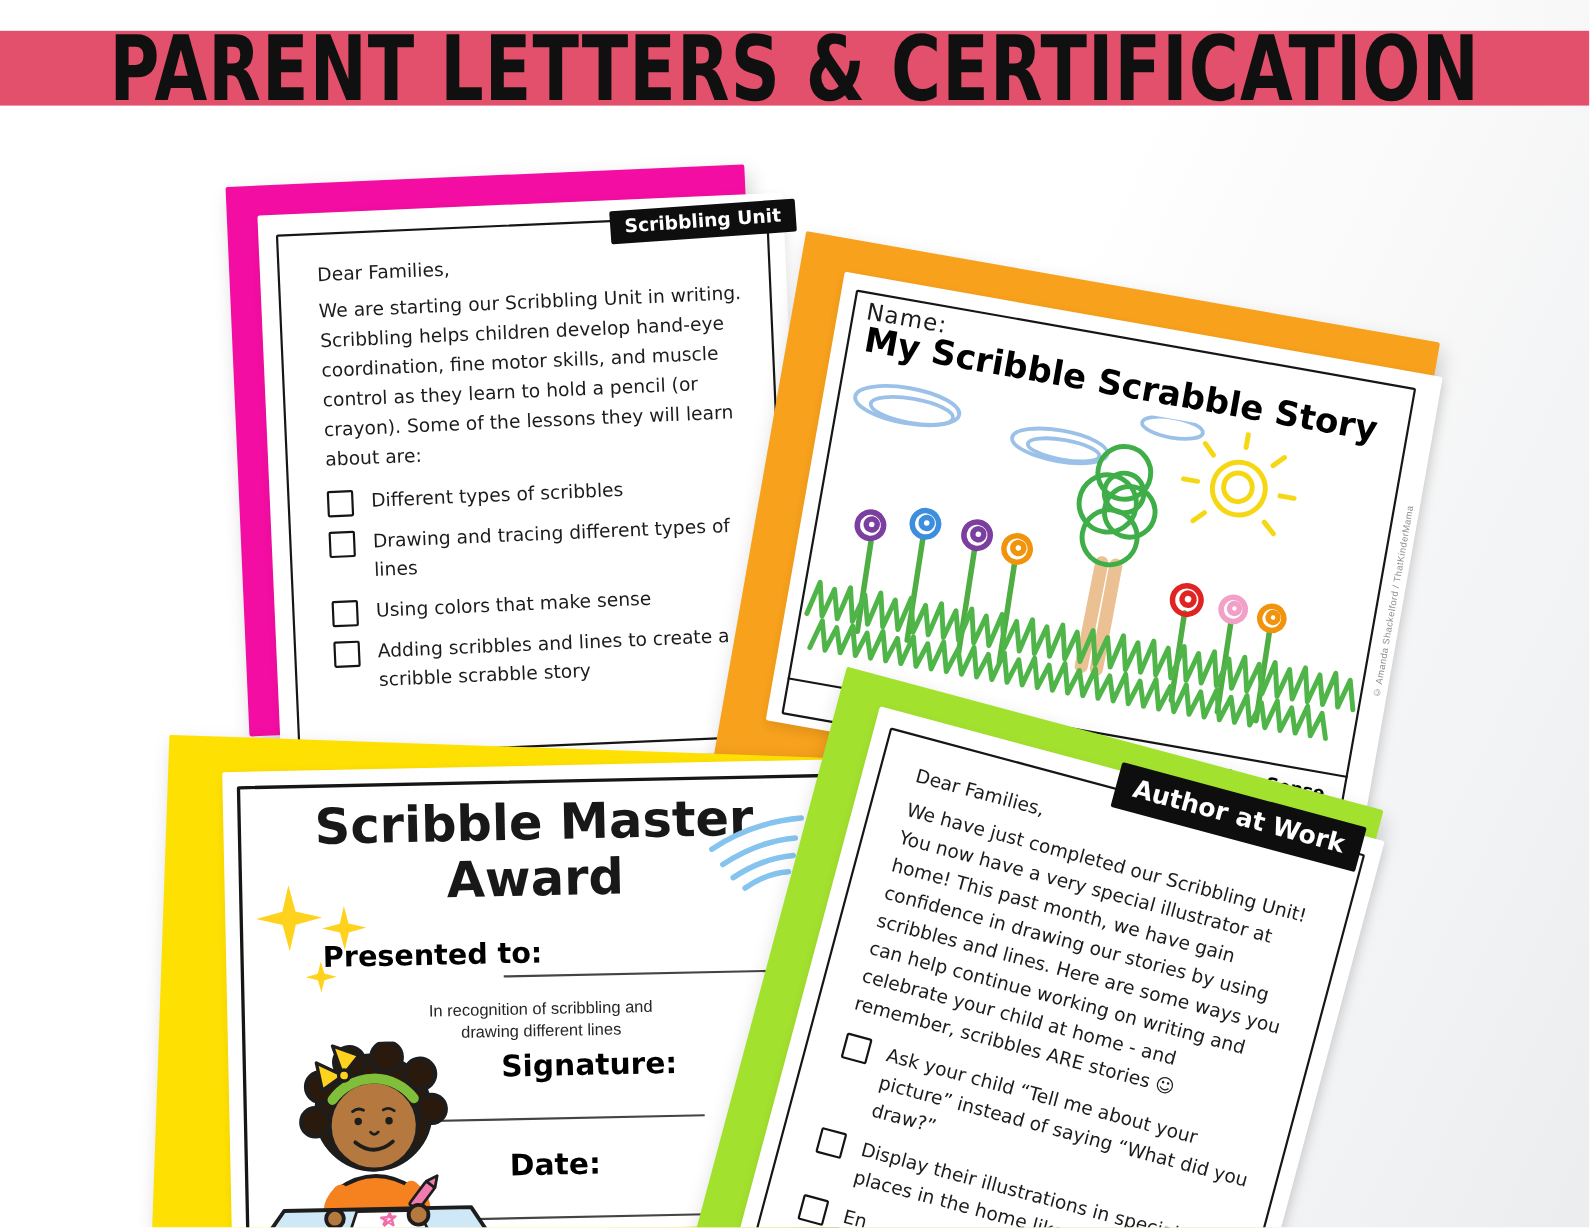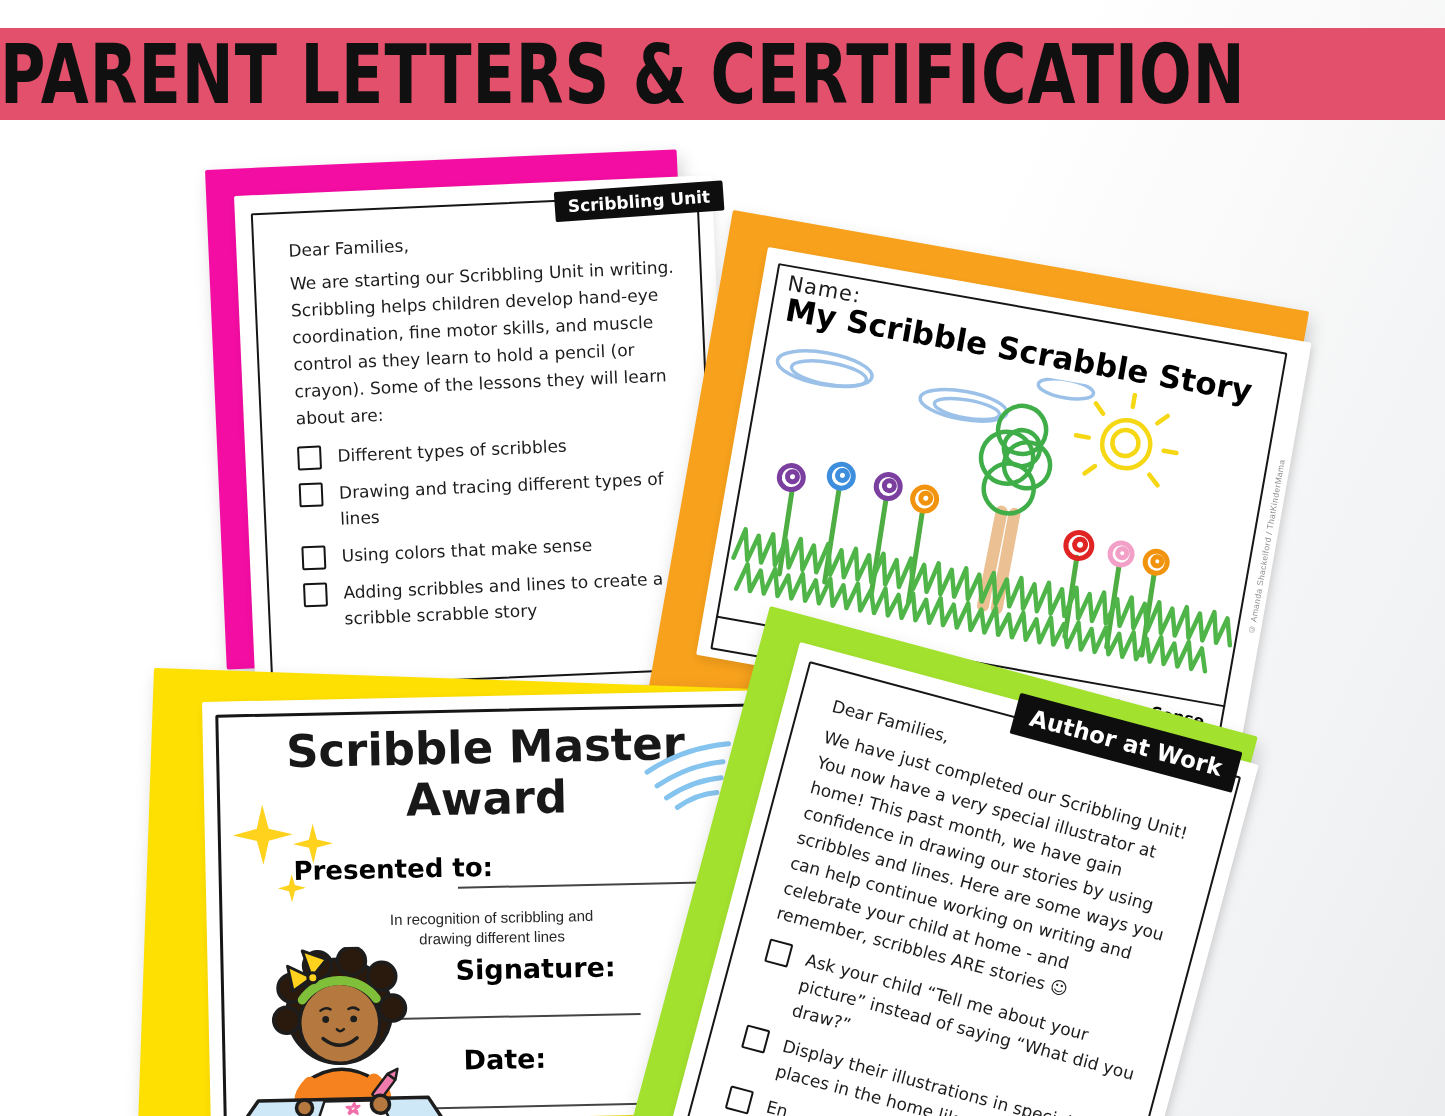--- a/index.html
+++ b/index.html
@@ -1,21 +1,21 @@
 <!DOCTYPE html>
 <html><head>
 <meta charset="utf-8">
 <style>
   html,body{margin:0;padding:0;background:#ffffff;overflow:hidden;}
   #stage{position:relative;width:1445px;height:1116px;overflow:hidden;
          background:linear-gradient(115deg,#ffffff 55%,#ecedef 100%);
          font-family:"DejaVu Sans",sans-serif;}
   
-  .banner{position:absolute;left:0;top:28px;width:1445px;height:92px;
-          background:#e3506c;display:flex;align-items:center;justify-content:flex-start;}
+  .banner{position:absolute;left:0;top:28px;width:1445px;height:68px;
+          background:#e3506c;display:flex;align-items:center;justify-content:center;}
   .banner span{font-size:62px;font-weight:800;color:#101010;letter-spacing:1px;
                transform:scaleY(1.32);white-space:nowrap;}
   
   .sheet,.paper{position:absolute;transform-origin:top left;border-radius:2px;}
   .sheet{box-shadow:4px 8px 18px rgba(0,0,0,.18);}
   .paper{background:#ffffff;box-shadow:2px 4px 10px rgba(0,0,0,.10);}
   .inner-border{position:absolute;border:2.2px solid #161616;border-radius:2px;}
   .tag{position:absolute;background:#0e0e0e;color:#ffffff;font-weight:bold;
        white-space:nowrap;border-radius:2px;}
   .hand{color:#1c1c1c;}

